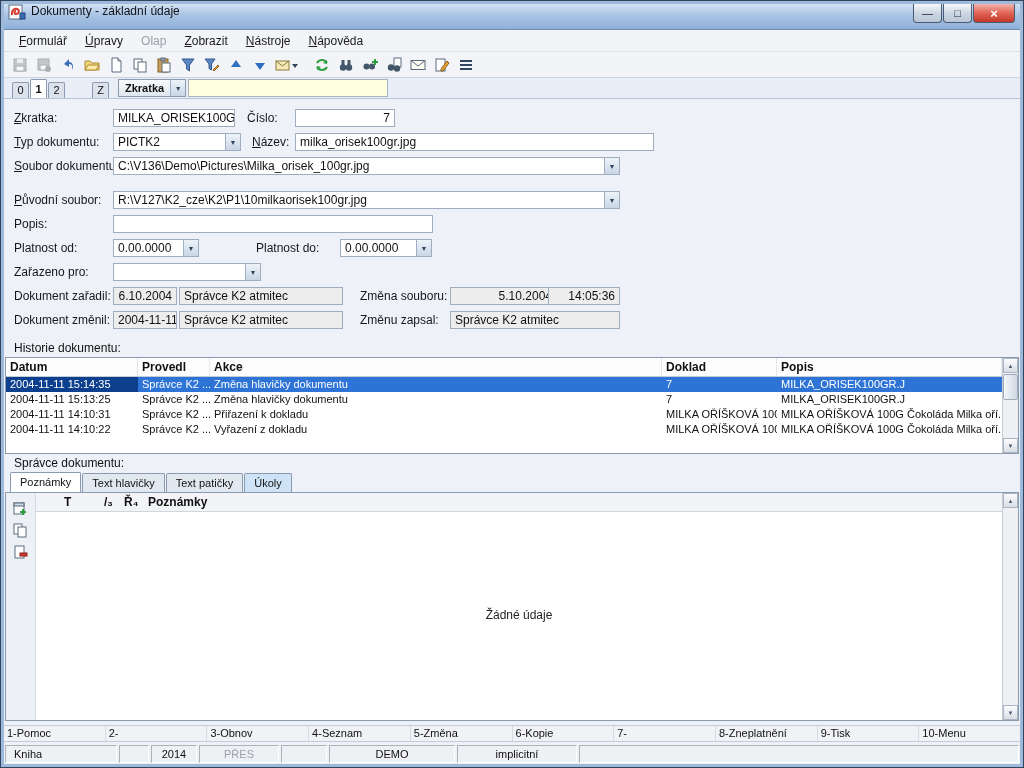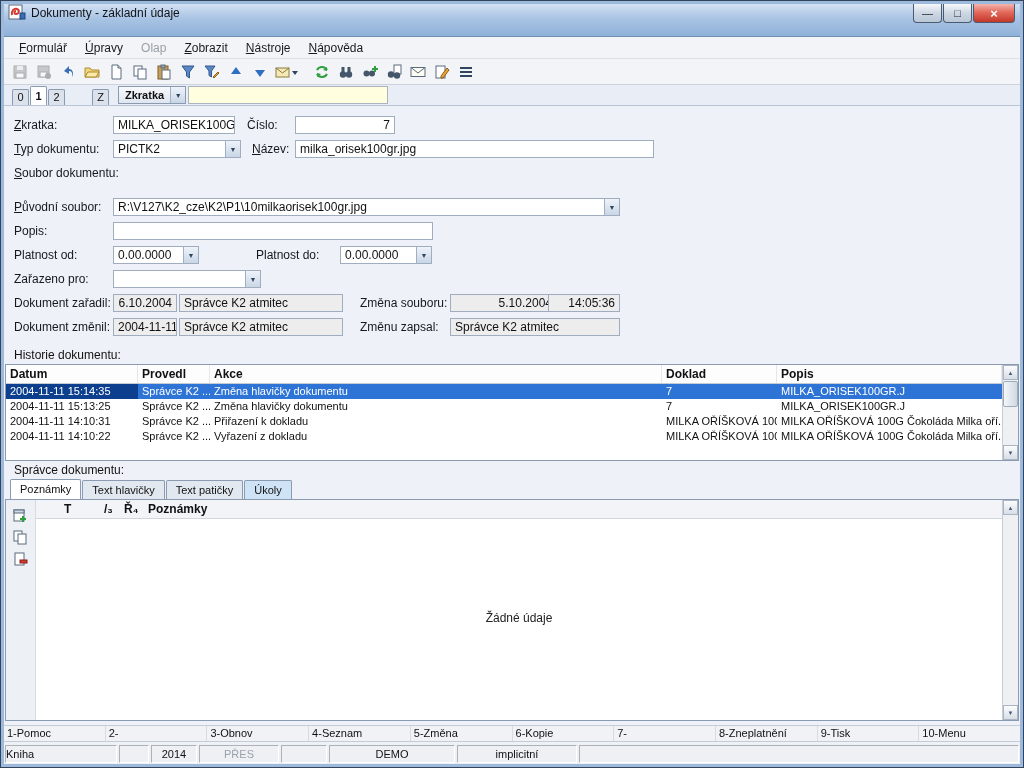--- a/index.html
+++ b/index.html
@@ -2,21 +2,21 @@
 <html><head>
 <meta charset="utf-8">
 <style>
   * { box-sizing: border-box; margin: 0; padding: 0; }
   html,body { width:1024px; height:768px; }
   body { font-family:"Liberation Sans", sans-serif; font-size:12px; color:#111; background:#4d6b8e; }
   .window { width:1024px; height:768px; border:1px solid #32435c; background:#eef1f7;
             box-shadow: inset 0 0 0 3px #9db9dc; display:flex; flex-direction:column; padding:3px; }
 
   
-  .titlebar { height:26px; flex:0 0 26px; display:flex; align-items:flex-end; padding:16px 4px;
+  .titlebar { height:26px; flex:0 0 26px; display:flex; align-items:flex-start; padding:0 4px;
               background:linear-gradient(#d3e1f3,#a9c4e4 45%,#8fb1d8); border-bottom:1px solid #6f8db0; position:relative; }
   .app-icon { width:18px; height:16px; margin-right:5px; }
   .titlebar .title { font-size:12px; color:#10131a; }
   .win-buttons { position:absolute; top:0; right:5px; display:flex; }
   .win-btn { width:29px; height:19px; border:1px solid #4a5a70; border-top:none; display:flex; align-items:center;
              justify-content:center; font-size:11px; background:linear-gradient(#f6f8fb,#cdd7e3 50%,#b9c7d7);
              border-radius:0 0 4px 4px; margin-left:1px; color:#223; cursor:default; }
   .win-btn.close { width:42px; background:linear-gradient(#f3b5ae,#e36a5c 45%,#c3372a); color:#fff; font-size:13px; font-weight:bold; }
 
   
@@ -90,21 +90,21 @@
   .n-header { height:19px; flex:0 0 19px; background:#f2f4f7; border-bottom:1px solid #d0d6de; position:relative; font-size:12px; }
   .n-header span { position:absolute; top:2px; font-weight:bold; }
   .notes-body { flex:1; position:relative; }
   .empty-text { position:absolute; left:0; right:0; top:46%; text-align:center; font-size:12px; color:#222; }
 
   
   .fkeys { height:17px; flex:0 0 17px; margin-top:4px; display:flex; background:#f0f2f5; border-top:1px solid #c6ccd4; border-bottom:1px solid #c6ccd4; }
   .fkey { flex:1; font-size:11px; line-height:15px; padding-left:3px; border-left:1px solid #d8dce2; overflow:hidden; white-space:nowrap; }
   .fkey:first-child { border-left:none; }
   .statusbar { height:20px; flex:0 0 20px; margin-top:2px; display:flex; background:#eef0f4; gap:2px; padding:1px; }
-  .seg { border:1px solid; border-color:#aab2bc #ffffff #ffffff #aab2bc; font-size:11px; line-height:16px; padding:0 0;
+  .seg { border:1px solid; border-color:#aab2bc #ffffff #ffffff #aab2bc; font-size:11px; line-height:16px; padding:0 8px;
          overflow:hidden; white-space:nowrap; background:#eef0f4; }
   .seg.center { text-align:center; }
   .seg.dim { color:#9aa2ac; }
 </style>
 </head>
 <body>
 
 <div class="window">
 
   <div class="titlebar">
@@ -276,20 +276,24 @@
 
     <div class="lbl accel" style="left:10px; top:36px">Typ dokumentu:</div>
     <div class="combo" style="left:109px; top:34px; width:128px">
       <span class="cv">PICTK2</span>
       <span class="combo-btn">▼</span>
     </div>
     <div class="lbl accel" style="left:248px; top:36px">Název:</div>
     <div class="fld" style="left:291px; top:34px; width:359px">milka_orisek100gr.jpg</div>
 
     <div class="lbl accel" style="left:10px; top:60px">Soubor dokumentu:</div>
+    <div class="combo" style="left:109px; top:58px; width:507px">
+      <span class="cv">C:\V136\Demo\Pictures\Milka_orisek_100gr.jpg</span>
+      <span class="combo-btn">▼</span>
+    </div>
 
     <div class="lbl accel" style="left:10px; top:94px">Původní soubor:</div>
     <div class="combo" style="left:109px; top:92px; width:507px">
       <span class="cv">R:\V127\K2_cze\K2\P1\10milkaorisek100gr.jpg</span>
       <span class="combo-btn">▼</span>
     </div>
 
     <div class="lbl" style="left:10px; top:118px">Popis:</div>
     <div class="fld" style="left:109px; top:116px; width:320px"></div>
 

